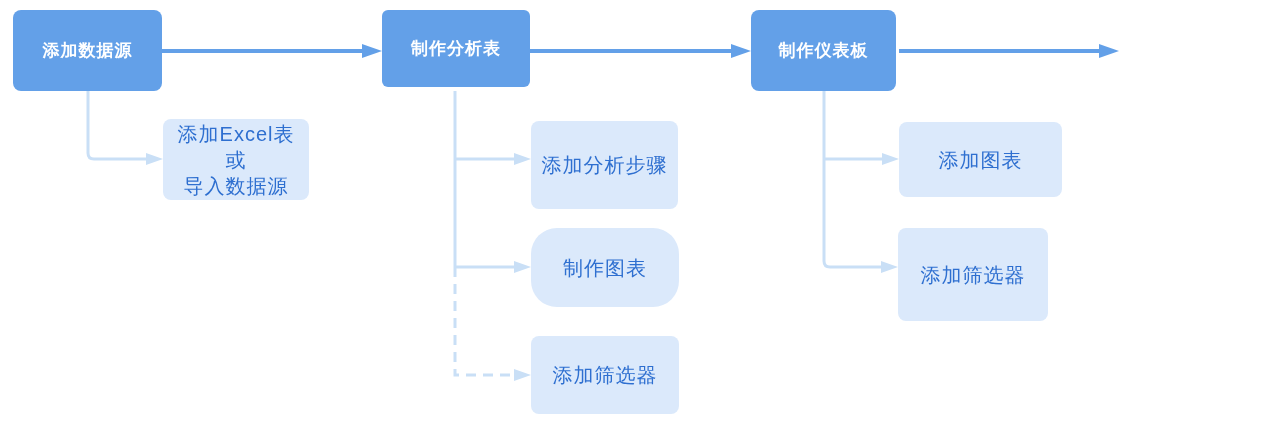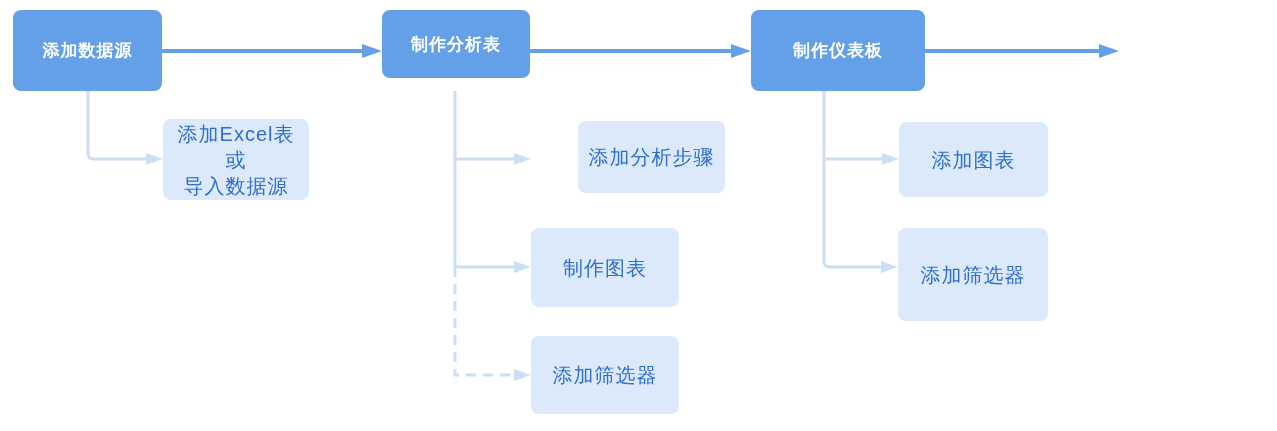--- a/index.html
+++ b/index.html
@@ -41,29 +41,29 @@
   }
   .node.sub{
     background:var(--light-fill);
     color:var(--sub-text);
     font-size:20px;
     letter-spacing:1px;
     line-height:26px;
   }
   
   .m1{left:13px;top:10px;width:149px;height:81px;}
-  .m2{left:382px;top:10px;width:148px;height:68px;}
-  .m3{left:751px;top:10px;width:174px;height:81px;}
+  .m2{left:382px;top:10px;width:148px;height:77px;border-radius:6px;}
+  .m3{left:751px;top:10px;width:145px;height:81px;}
   .m4{left:1119px;top:10px;width:149px;height:81px;}
   
   .s1 {left:163px;top:119px;width:146px;height:81px;}
-  .s2a{left:531px;top:121px;width:147px;height:72px;margin-left:47px;}
-  .s2b{left:531px;top:228px;width:148px;height:79px;}
+  .s2a{left:531px;top:121px;width:147px;height:88px;}
+  .s2b{left:531px;top:228px;width:148px;height:79px;border-radius:26px;}
   .s2c{left:531px;top:336px;width:148px;height:78px;}
-  .s3a{left:899px;top:122px;width:149px;height:75px;}
+  .s3a{left:899px;top:122px;width:163px;height:75px;}
   .s3b{left:898px;top:228px;width:150px;height:93px;}
 </style>
 </head>
 <body>
 
 <div class="canvas">
 
   <svg class="connectors" viewBox="0 0 1277 431" xmlns="http://www.w3.org/2000/svg" aria-hidden="true">
 
     <path class="main-line" d="M162,51 H363"></path>

